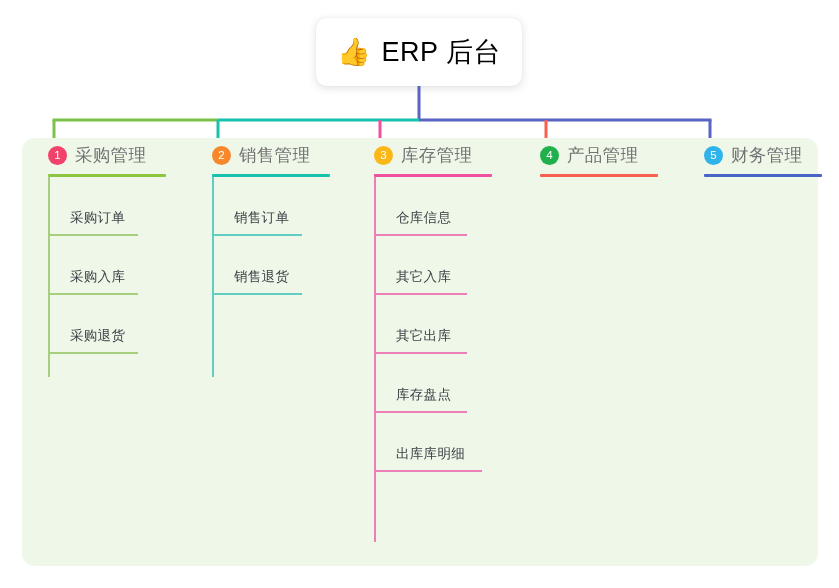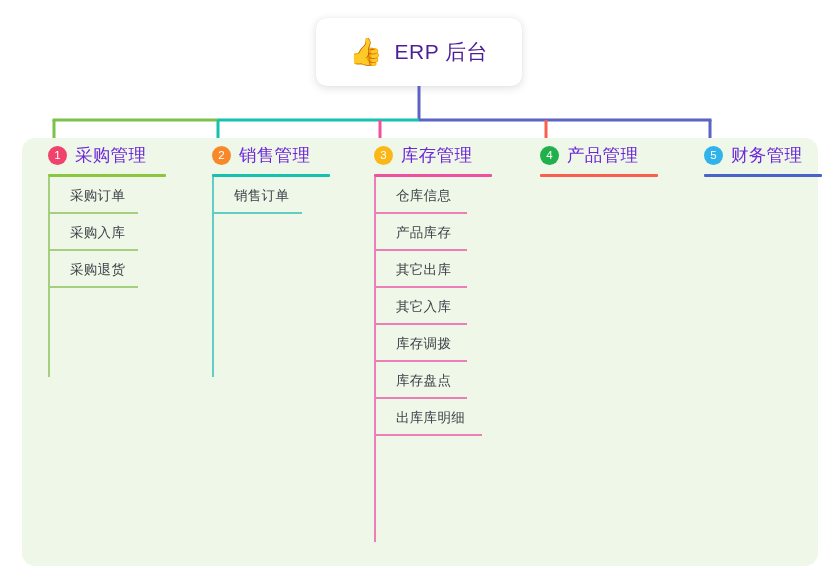--- a/index.html
+++ b/index.html
@@ -38,22 +38,22 @@
     display: flex;
     align-items: center;
     gap: 11px;
   }
   #root-card .thumb {
     font-size: 27px;
     line-height: 1;
     display: block;
   }
   #root-card .root-title {
-    font-size: 21px;
-    color: #4c1d95;
+    font-size: 27px;
+    color: #000000;
     letter-spacing: 0.5px;
     white-space: nowrap;
   }
 
   
   #connectors {
     position: absolute;
     left: 0;
     top: 0;
     width: 839px;
@@ -92,42 +92,42 @@
     border-radius: 50%;
     color: #ffffff;
     font-size: 11.5px;
     line-height: 19px;
     text-align: center;
     flex: 0 0 auto;
     font-weight: normal;
   }
   .col-title {
     font-size: 17.5px;
-    color: #6d28d9;
+    color: #737373;
     letter-spacing: 0.3px;
   }
   .col-rule {
     height: 3px;
     border-radius: 1px;
     margin-top: 2px;
   }
 
   .items {
     position: relative;
     padding-top: 0px;
   }
   .spine {
     position: absolute;
     left: 0px;
     top: 0px;
     width: 2px;
   }
   .item {
     position: relative;
-    height: 37px;
+    height: 59px;
     box-sizing: border-box;
   }
   .item-label {
     position: absolute;
     left: 22px;
     bottom: 9px;
     font-size: 13.5px;
     color: #3a3f45;
     white-space: nowrap;
     letter-spacing: 0.3px;
@@ -191,48 +191,44 @@
           <span class="badge" style="background: rgb(247, 137, 43);">2</span>
           <span class="col-title">销售管理</span>
         </div>
         <div class="col-rule" style="background: rgb(22, 194, 174); width: 118px;"></div>
         <div class="items">
           <div class="spine" style="background: rgb(98, 206, 195); height: 200px;"></div>
           <div class="item">
             <span class="item-label">销售订单</span>
             <div class="item-rule" style="background: rgb(98, 206, 195); width: 90px;"></div>
           </div>
+          <div class="item">
+            <span class="item-label">销售退货</span>
+            <div class="item-rule" style="background: rgb(98, 206, 195); width: 90px;"></div>
+          </div>
         </div>
       </div>
       <div class="column" style="left: 352px;">
         <div class="col-header">
           <span class="badge" style="background: rgb(251, 183, 23);">3</span>
           <span class="col-title">库存管理</span>
         </div>
         <div class="col-rule" style="background: rgb(240, 80, 160); width: 118px;"></div>
         <div class="items">
           <div class="spine" style="background: rgb(237, 127, 184); height: 365px;"></div>
           <div class="item">
             <span class="item-label">仓库信息</span>
             <div class="item-rule" style="background: rgb(237, 127, 184); width: 93px;"></div>
           </div>
           <div class="item">
-            <span class="item-label">产品库存</span>
+            <span class="item-label">其它入库</span>
             <div class="item-rule" style="background: rgb(237, 127, 184); width: 93px;"></div>
           </div>
           <div class="item">
             <span class="item-label">其它出库</span>
-            <div class="item-rule" style="background: rgb(237, 127, 184); width: 93px;"></div>
-          </div>
-          <div class="item">
-            <span class="item-label">其它入库</span>
-            <div class="item-rule" style="background: rgb(237, 127, 184); width: 93px;"></div>
-          </div>
-          <div class="item">
-            <span class="item-label">库存调拨</span>
             <div class="item-rule" style="background: rgb(237, 127, 184); width: 93px;"></div>
           </div>
           <div class="item">
             <span class="item-label">库存盘点</span>
             <div class="item-rule" style="background: rgb(237, 127, 184); width: 93px;"></div>
           </div>
           <div class="item">
             <span class="item-label">出库库明细</span>
             <div class="item-rule" style="background: rgb(237, 127, 184); width: 108px;"></div>
           </div>

